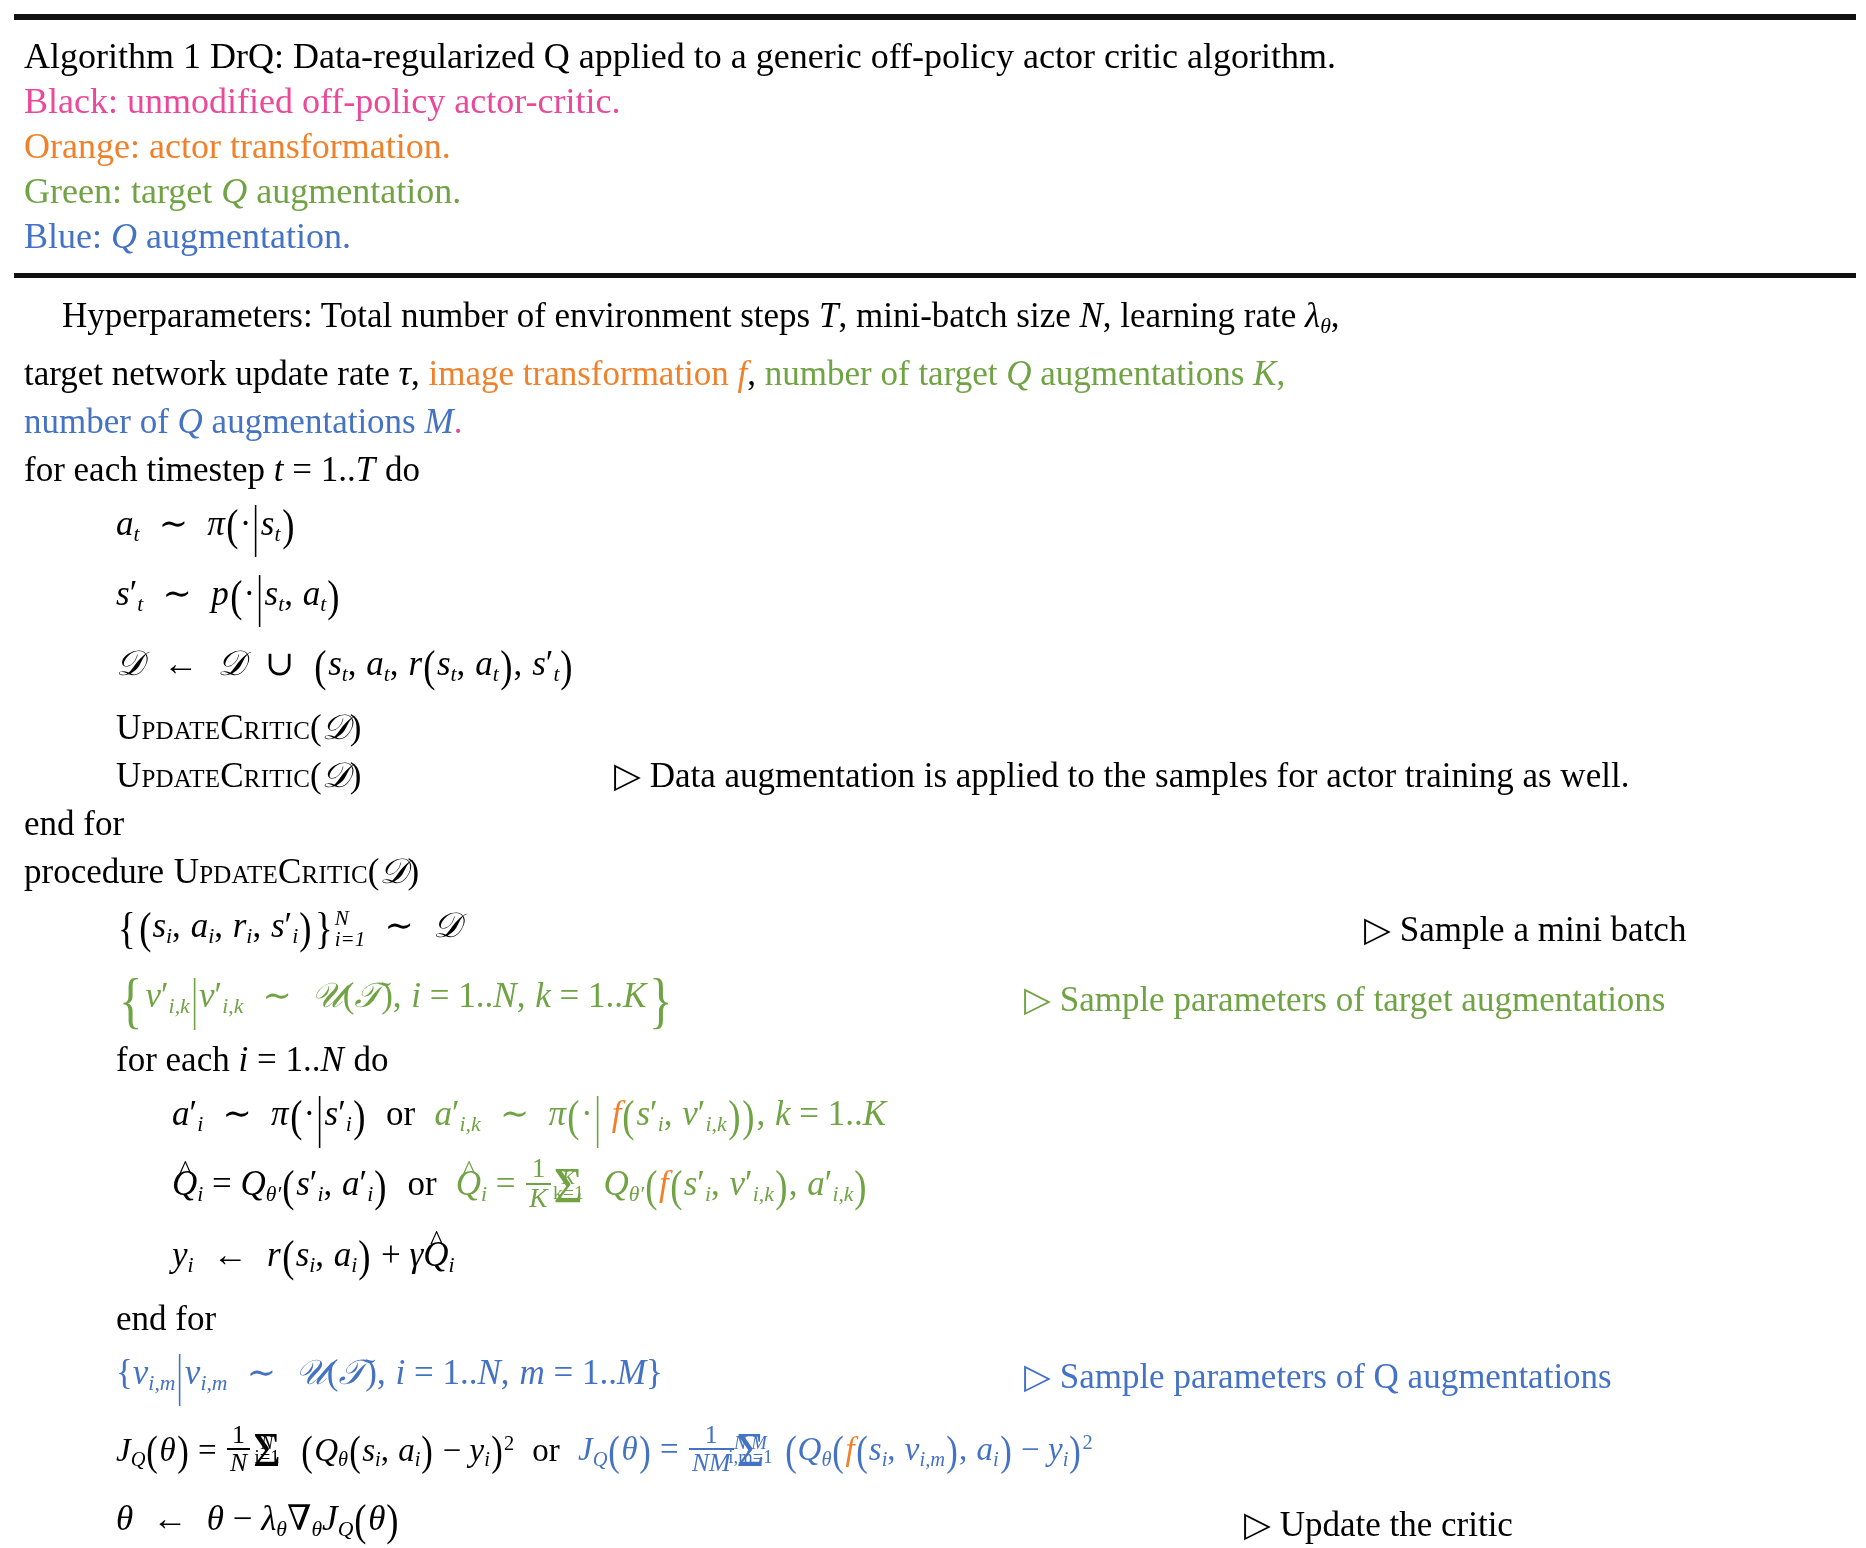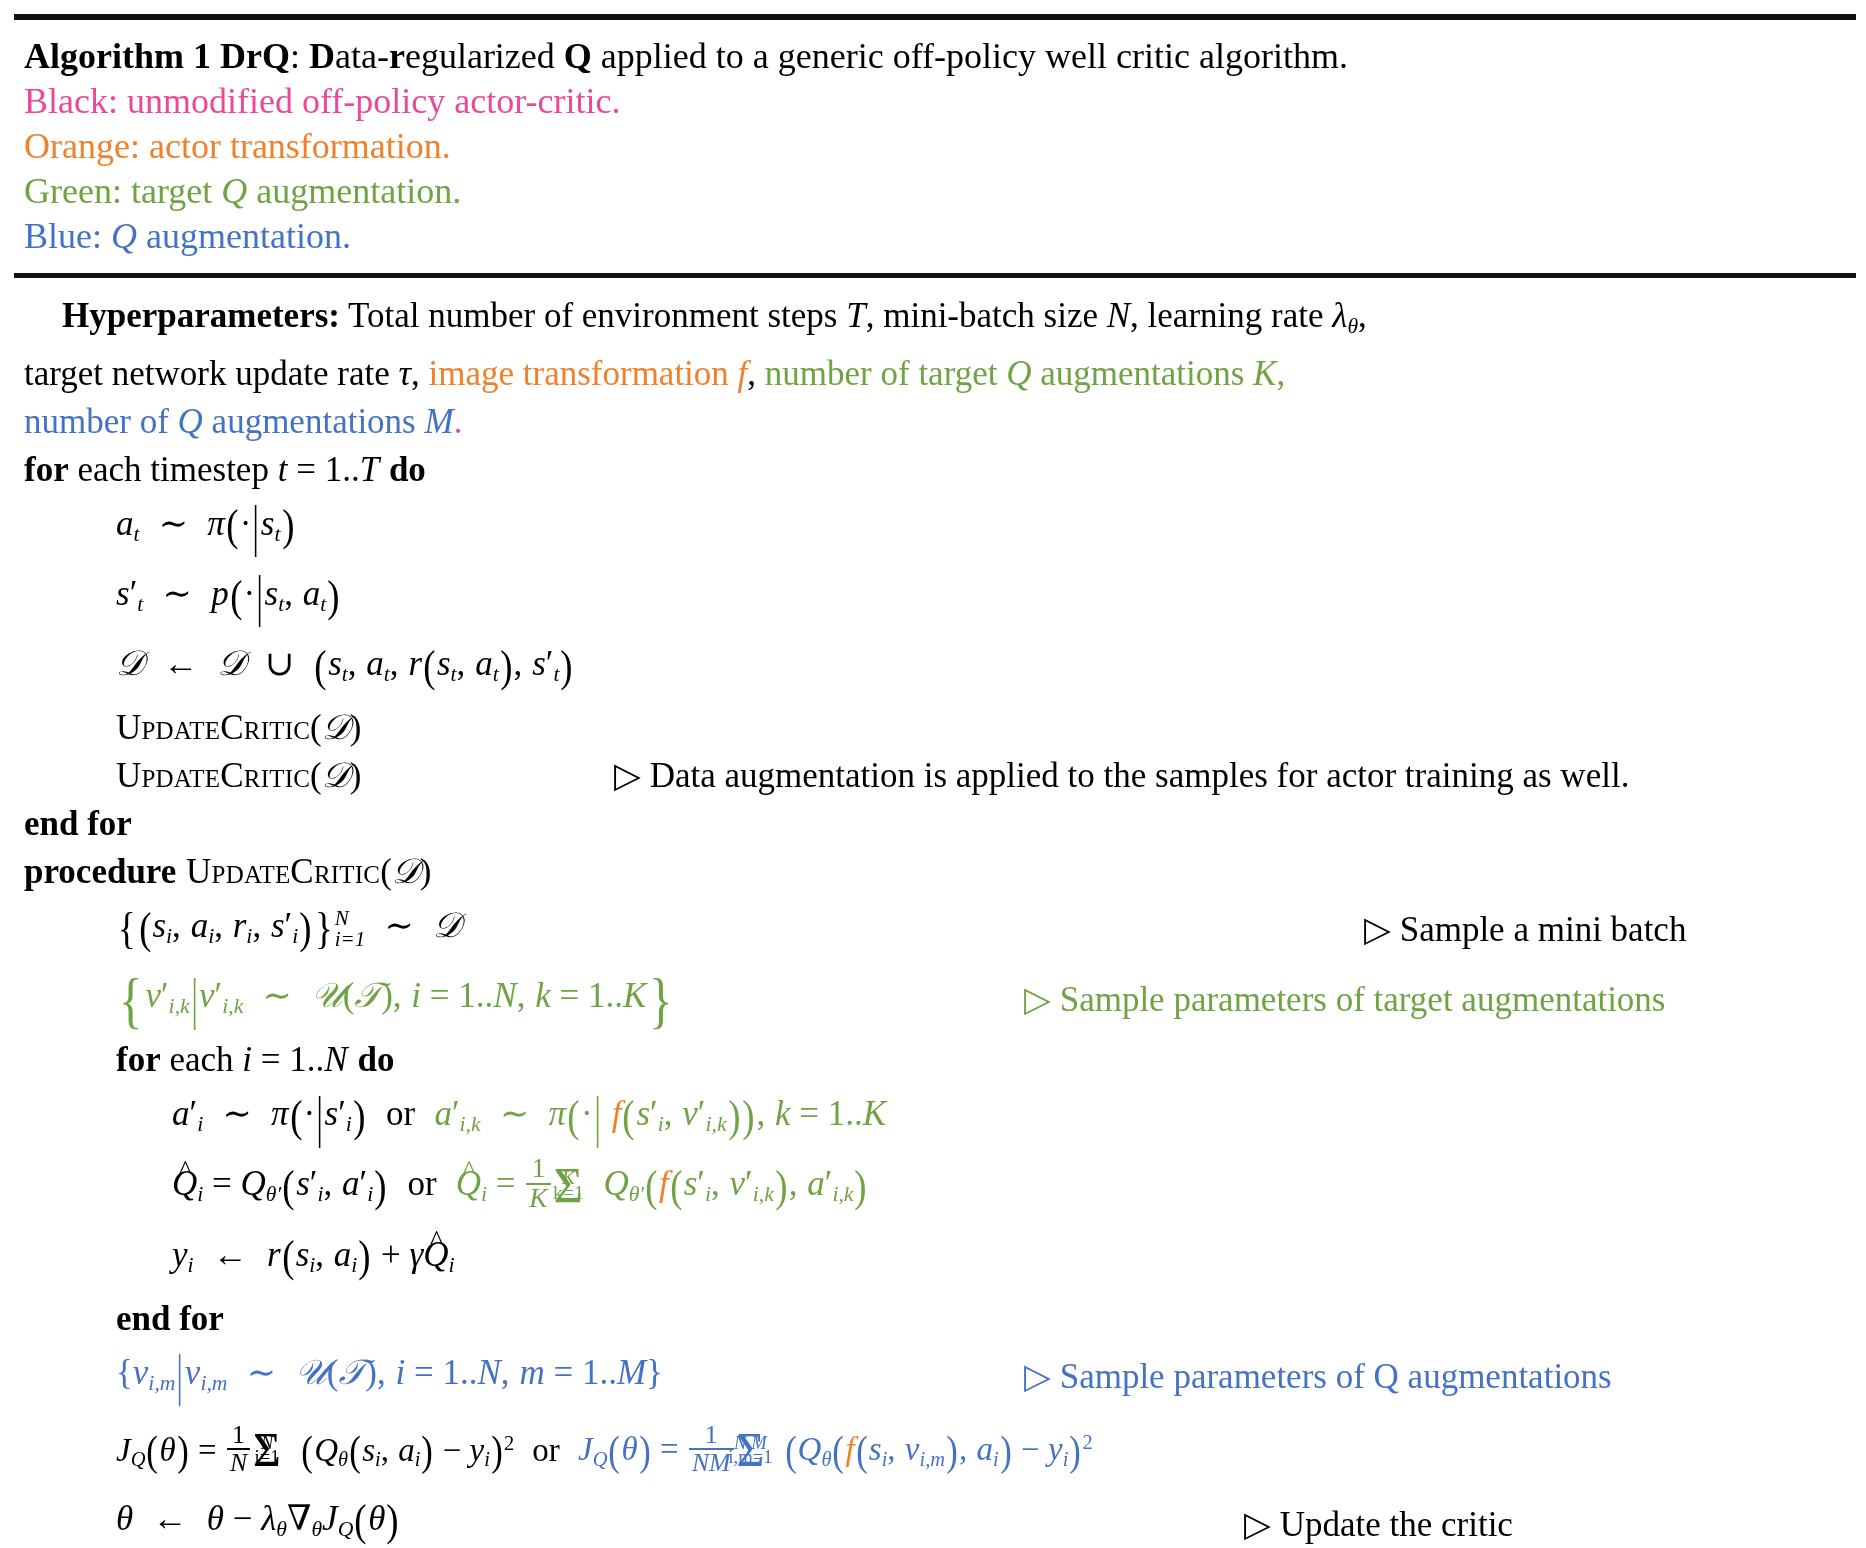--- a/index.html
+++ b/index.html
@@ -44,21 +44,21 @@
   .ind0 { padding-left: 38px; }
   .ind1 { padding-left: 92px; }
   .ind2 { padding-left: 148px; }
 
   
   .c-orange { color: #f0812a; }
   .c-green  { color: #6fa343; }
   .c-blue   { color: #4472c4; }
   .c-black  { color: #ec4899; }
 
-  b, .kw { font-weight: bold; }
+  b, .kw { font-weight: normal; }
 
   i, .mi {
     font-style: italic;
     font-family: "Liberation Serif", "DejaVu Serif", serif;
   }
   .mr { font-style: normal; }
 
   .sc {
     font-variant: small-caps;
     font-style: normal;
@@ -166,21 +166,21 @@
 <body>
 
 <div class="algo-box">
 
   <div class="rule-top"></div>
 
   <div class="header">
 
     <div class="header-line">
       <b>Algorithm 1 DrQ</b><span>:</span>
-      <b>D</b><span>ata-</span><b>r</b><span>egularized </span><b>Q</b><span> applied to a generic off-policy well critic algorithm.</span>
+      <b>D</b><span>ata-</span><b>r</b><span>egularized </span><b>Q</b><span> applied to a generic off-policy actor critic algorithm.</span>
     </div>
 
     <div class="header-line c-black">
       <span>Black: unmodified off-policy actor-critic.</span>
     </div>
 
     <div class="header-line c-orange">
       <span>Orange: actor transformation.</span>
     </div>
 

